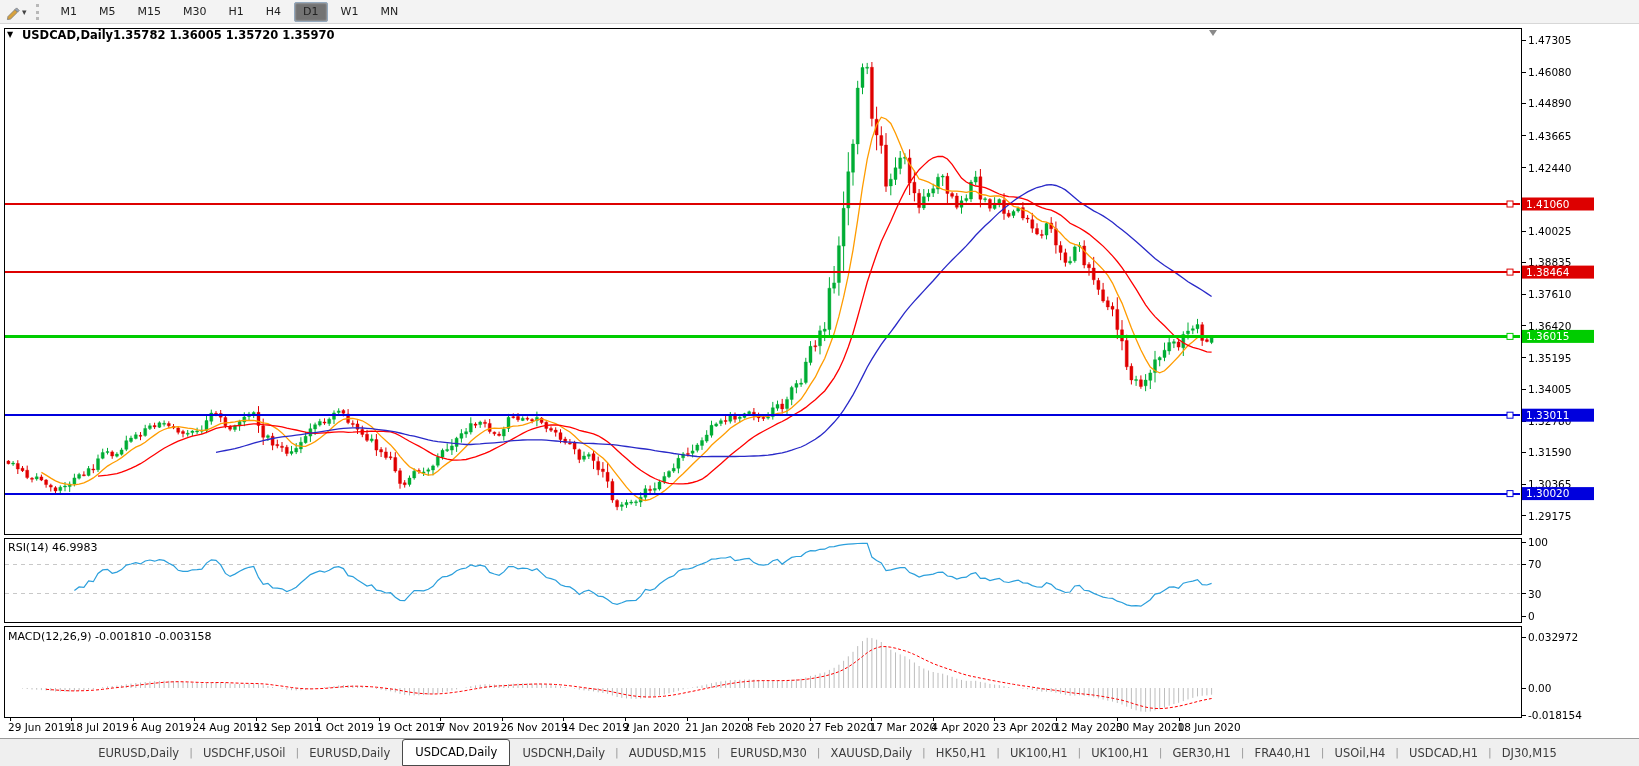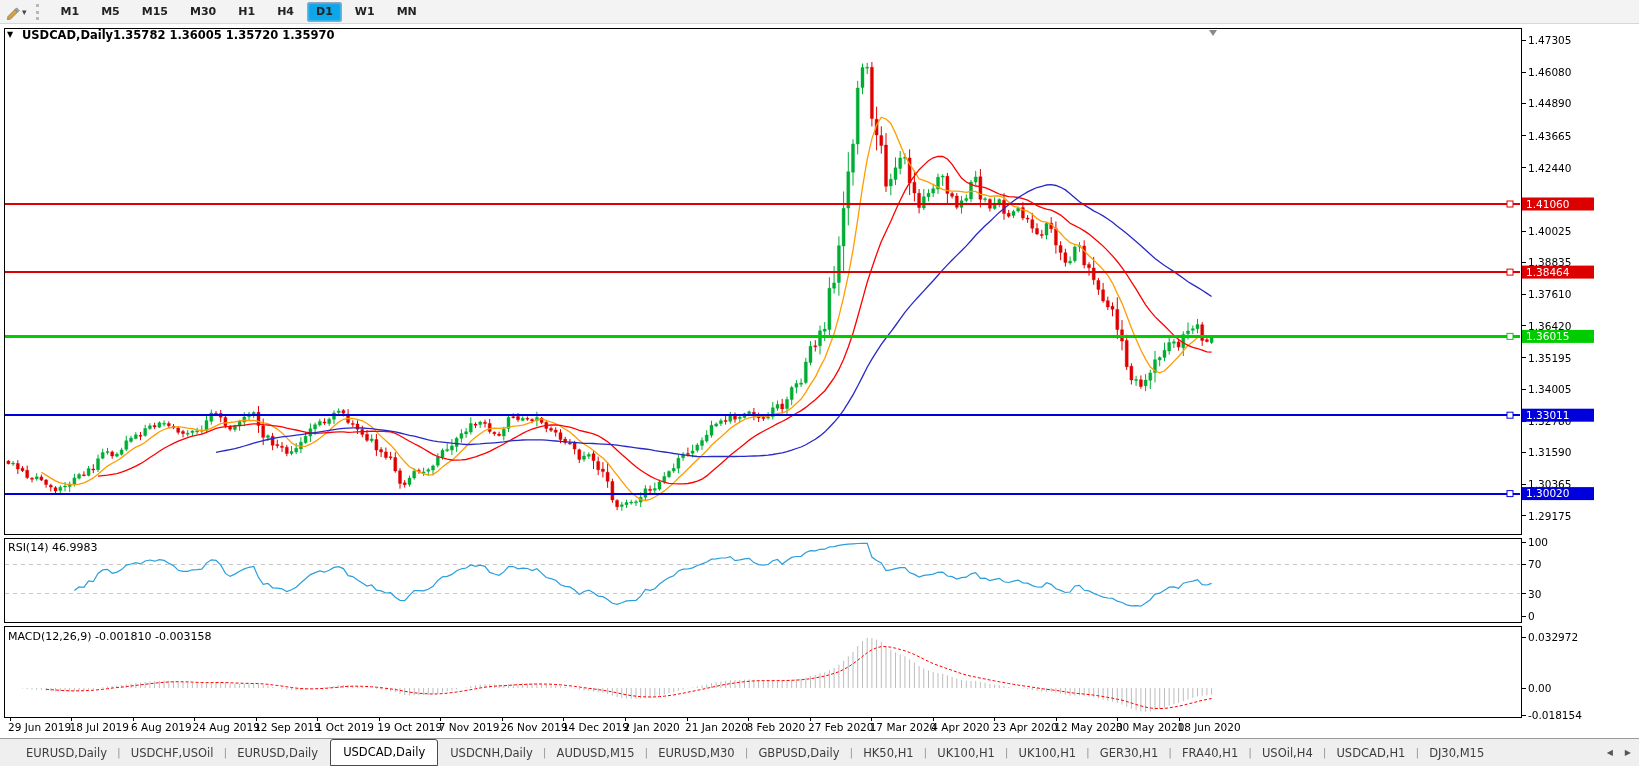--- a/index.html
+++ b/index.html
@@ -4,38 +4,38 @@
 <style>
   html,body{margin:0;padding:0;background:#fff;}
   #app{position:relative;width:1639px;height:766px;background:#fff;overflow:hidden;
        font-family:"DejaVu Sans","Liberation Sans",sans-serif;-webkit-font-smoothing:antialiased;}
   
   .toolbar{position:absolute;top:0;left:0;width:1639px;height:24px;background:#f3f3f3;
            border-bottom:1px solid #d7d7d7;display:flex;align-items:center;box-sizing:border-box;}
   .tool-icon{width:18px;height:18px;margin-left:4px;display:flex;align-items:center;justify-content:center;cursor:pointer;}
   .caret{font-size:9px;color:#444;margin:0 3px 0 0;cursor:pointer;}
   .grip{height:16px;width:3px;border-left:3px dotted #b8b8b8;margin:0 8px 0 6px;}
-  .tf-group{display:flex;align-items:center;font-weight:bold;}
+  .tf-group{display:flex;align-items:center;}
   .tf-btn{font-size:11px;color:#222;padding:3px 8px;margin:0 2px;border:1px solid transparent;
           border-radius:2px;cursor:pointer;line-height:12px;}
-  .tf-btn.active{background:#0ea5e9;border:1px solid #93a8bd;box-shadow:inset 0 0 2px #cdd6df;}
+  .tf-btn.active{background:#737373;border:1px solid #93a8bd;box-shadow:inset 0 0 2px #cdd6df;}
   
   #chart-svg{position:absolute;top:24px;left:0;}
   svg text{font-family:"DejaVu Sans","Liberation Sans",sans-serif;fill:#000;}
   .title{font-size:11.5px;font-weight:bold;}
   .plabel{font-size:11px;}
   .atick{font-size:10.5px;}
   .badge-text{font-size:10.5px;fill:#ffffff;}
   .date-label{font-size:10.5px;}
   .collapse{font-size:8px;}
   .panel{fill:none;stroke:#000;stroke-width:1;shape-rendering:crispEdges;}
   
   .tabbar{position:absolute;left:0;top:738px;width:1639px;height:28px;background:#efefef;
           border-top:1px solid #9a9a9a;display:flex;align-items:center;box-sizing:border-box;
-          padding-left:16px;white-space:nowrap;}
+          padding-left:16px;white-space:nowrap;flex-direction:column;}
   .tab{font-size:11.5px;color:#3d3d3d;padding:4px 10px;cursor:pointer;line-height:14px;}
   .tab.active{background:#ffffff;border:1px solid #4a4a4a;border-radius:3px 3px 0 0;color:#000;
               padding:5px 12px 6px 12px;margin:0 2px;}
   .tab-sep{color:#9a9a9a;font-size:11px;}
   .tab-scroll{margin-left:auto;padding-right:8px;display:flex;gap:12px;color:#555;font-size:8px;}
   .tab-scroll span{cursor:pointer;}
 </style>
 </head>
 <body>
 <div id="app">
@@ -214,21 +214,21 @@
         <span class="tab">USDCHF,USOil</span>
         <span class="tab-sep">|</span>
         <span class="tab">EURUSD,Daily</span>
         <span class="tab active">USDCAD,Daily</span>
         <span class="tab">USDCNH,Daily</span>
         <span class="tab-sep">|</span>
         <span class="tab">AUDUSD,M15</span>
         <span class="tab-sep">|</span>
         <span class="tab">EURUSD,M30</span>
         <span class="tab-sep">|</span>
-        <span class="tab">GBPUSD,Daily</span>
+        <span class="tab">XAUUSD,Daily</span>
         <span class="tab-sep">|</span>
         <span class="tab">HK50,H1</span>
         <span class="tab-sep">|</span>
         <span class="tab">UK100,H1</span>
         <span class="tab-sep">|</span>
         <span class="tab">UK100,H1</span>
         <span class="tab-sep">|</span>
         <span class="tab">GER30,H1</span>
         <span class="tab-sep">|</span>
         <span class="tab">FRA40,H1</span>

